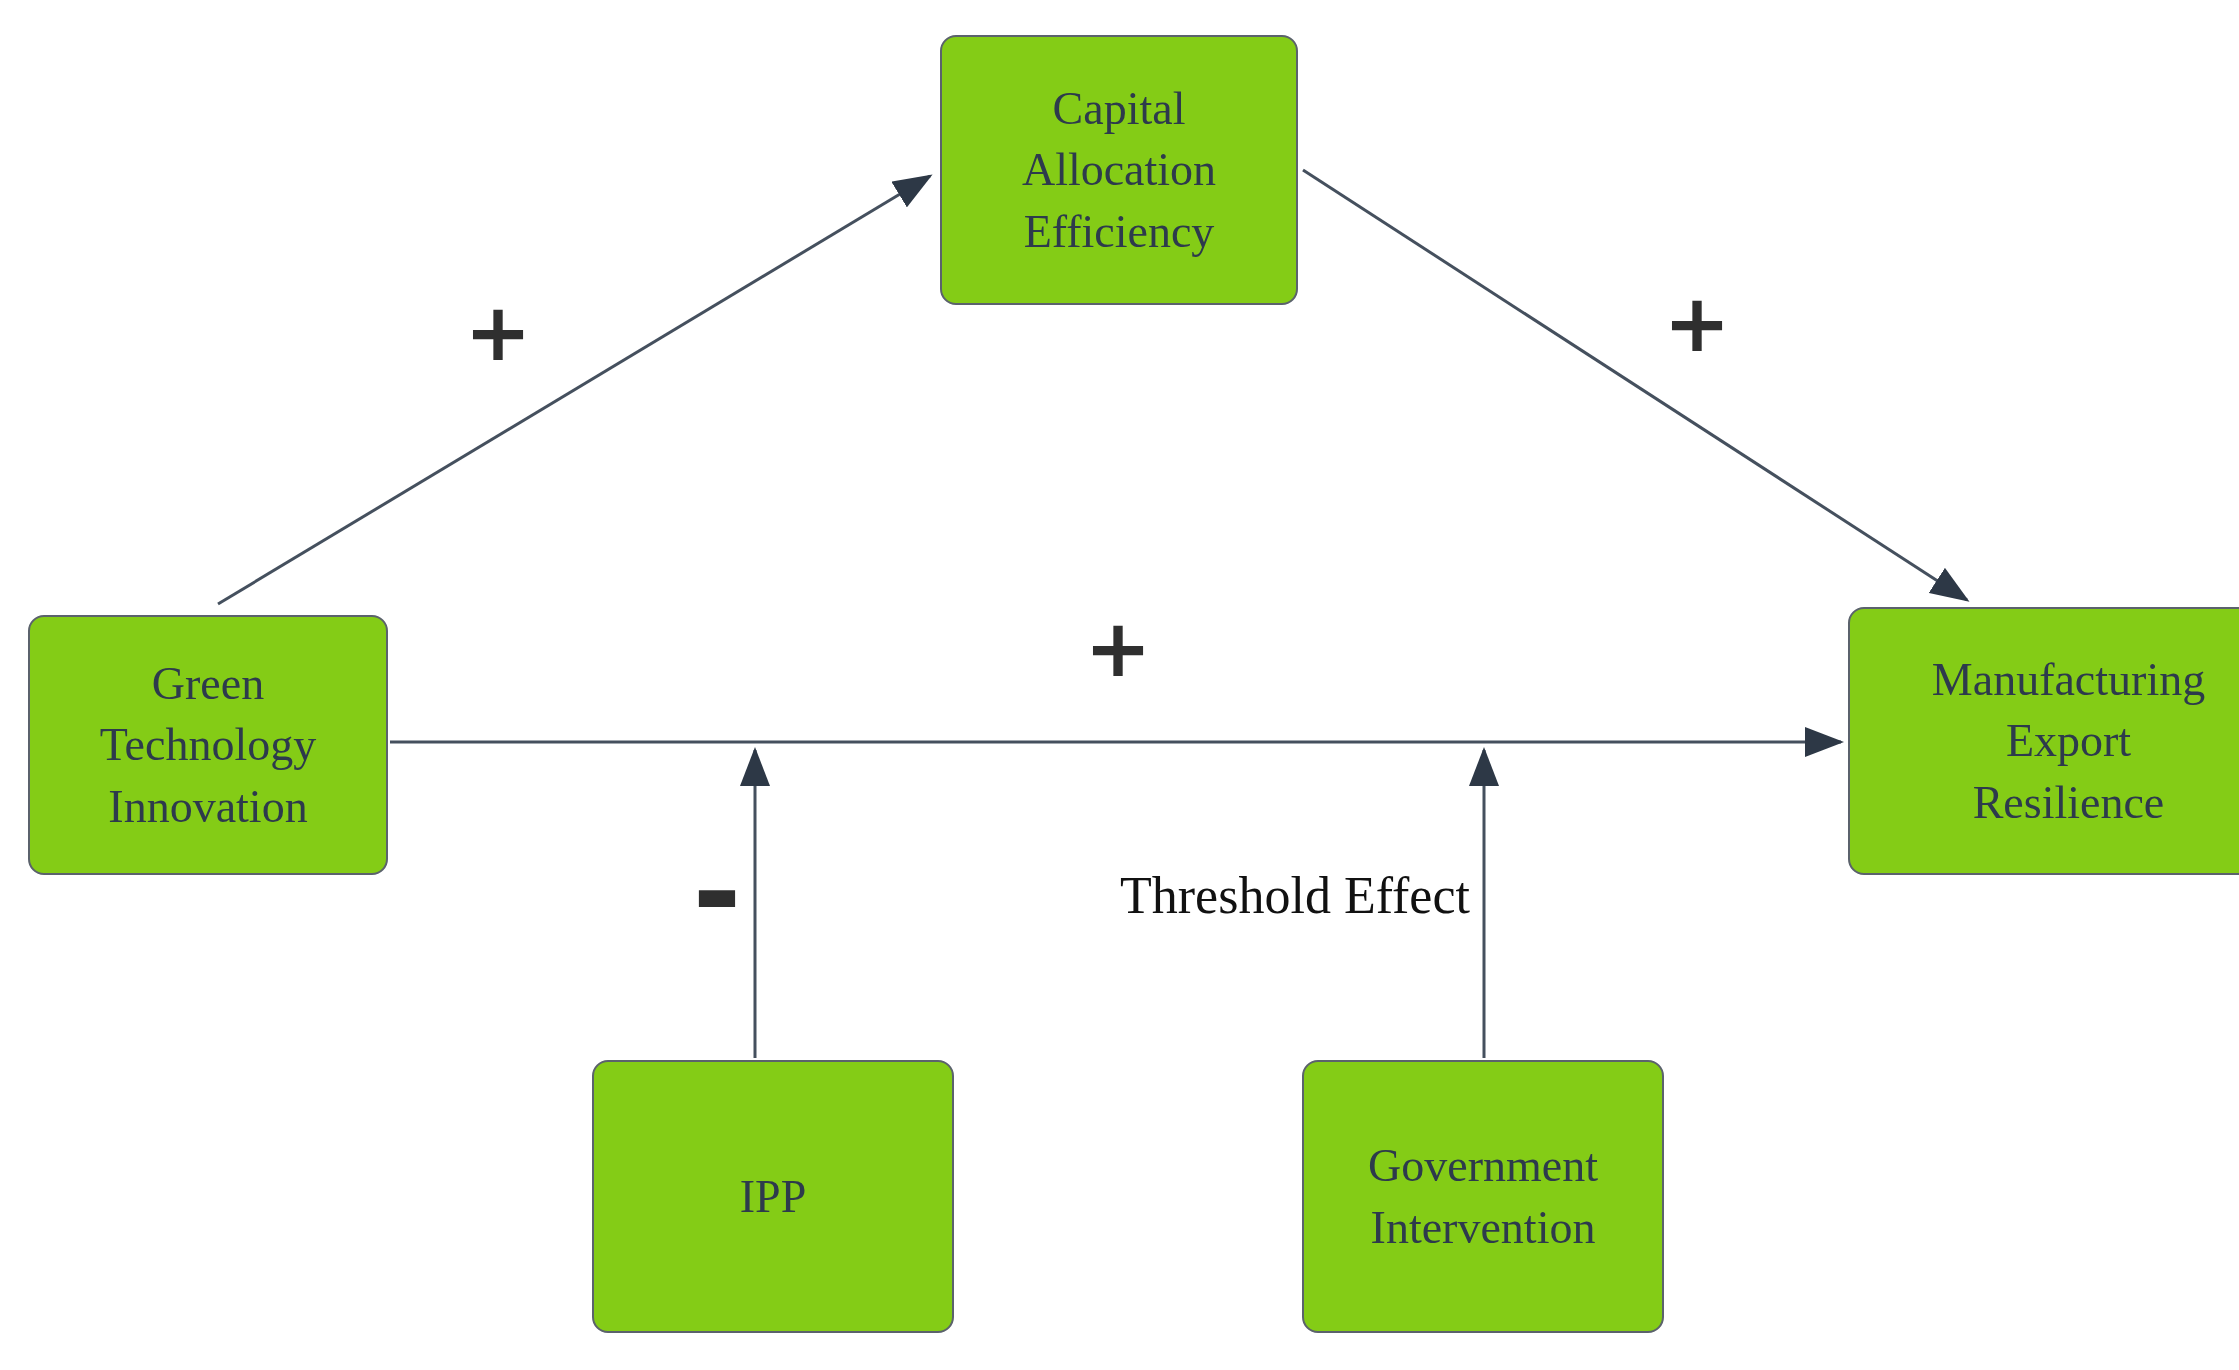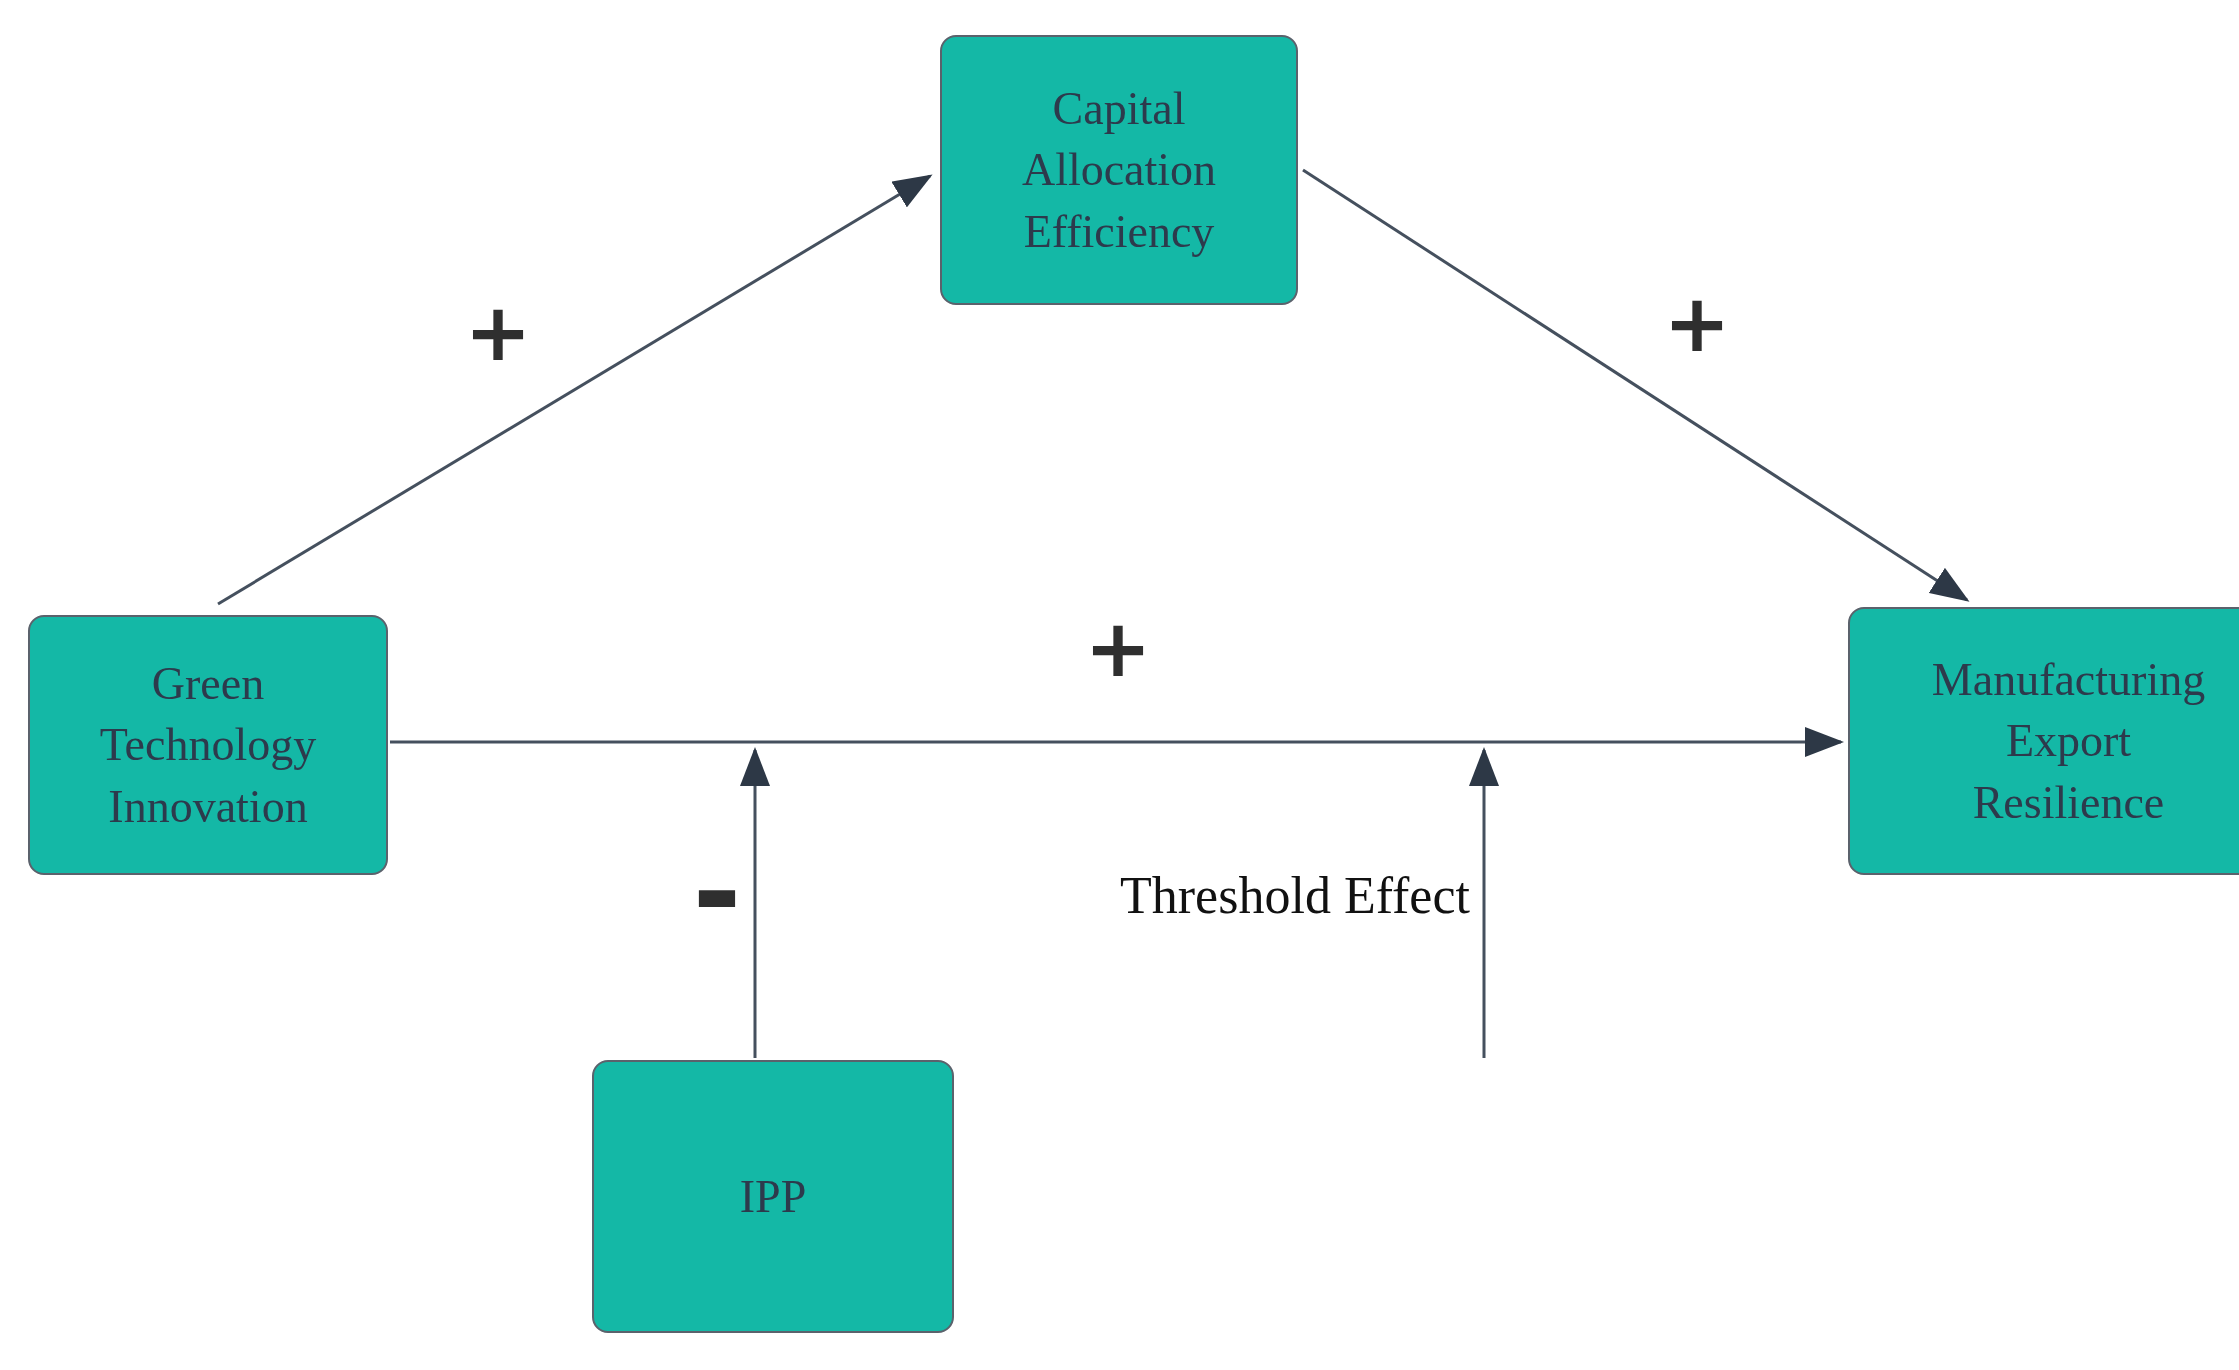--- a/index.html
+++ b/index.html
@@ -18,21 +18,21 @@
   #edges-svg {
     position: absolute;
     left: 0;
     top: 0;
     width: 2239px;
     height: 1370px;
   }
   .node {
     position: absolute;
     box-sizing: border-box;
-    background: #14b8a6;
+    background: #84cc16;
     border: 2.5px solid #5b626c;
     border-radius: 16px;
     display: flex;
     align-items: center;
     justify-content: center;
     text-align: center;
     color: #2d3a4c;
     font-size: 46px;
     line-height: 1.34;
     white-space: pre-line;
@@ -95,20 +95,22 @@
   <div class="node" id="node-green">Green
 Technology
 Innovation</div>
 
   <div class="node" id="node-manufacturing">Manufacturing
 Export
 Resilience</div>
 
   <div class="node" id="node-ipp">IPP</div>
 
+  <div class="node" id="node-government">Government
+Intervention</div>
 
   <div class="edge-label sign-plus" id="label-plus-a">+</div>
 
   <div class="edge-label sign-plus" id="label-plus-b">+</div>
 
   <div class="edge-label sign-plus" id="label-plus-c">+</div>
 
   <div class="edge-label sign-minus" id="label-minus">-</div>
 
   <div class="edge-label text-label" id="label-threshold">Threshold Effect</div>

